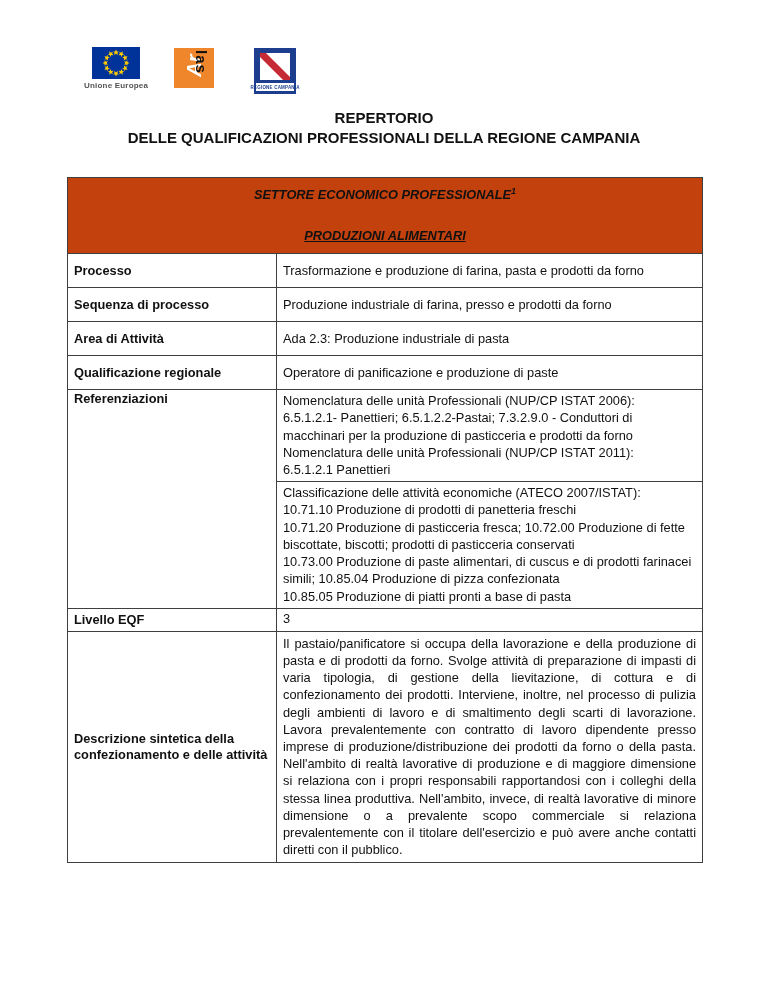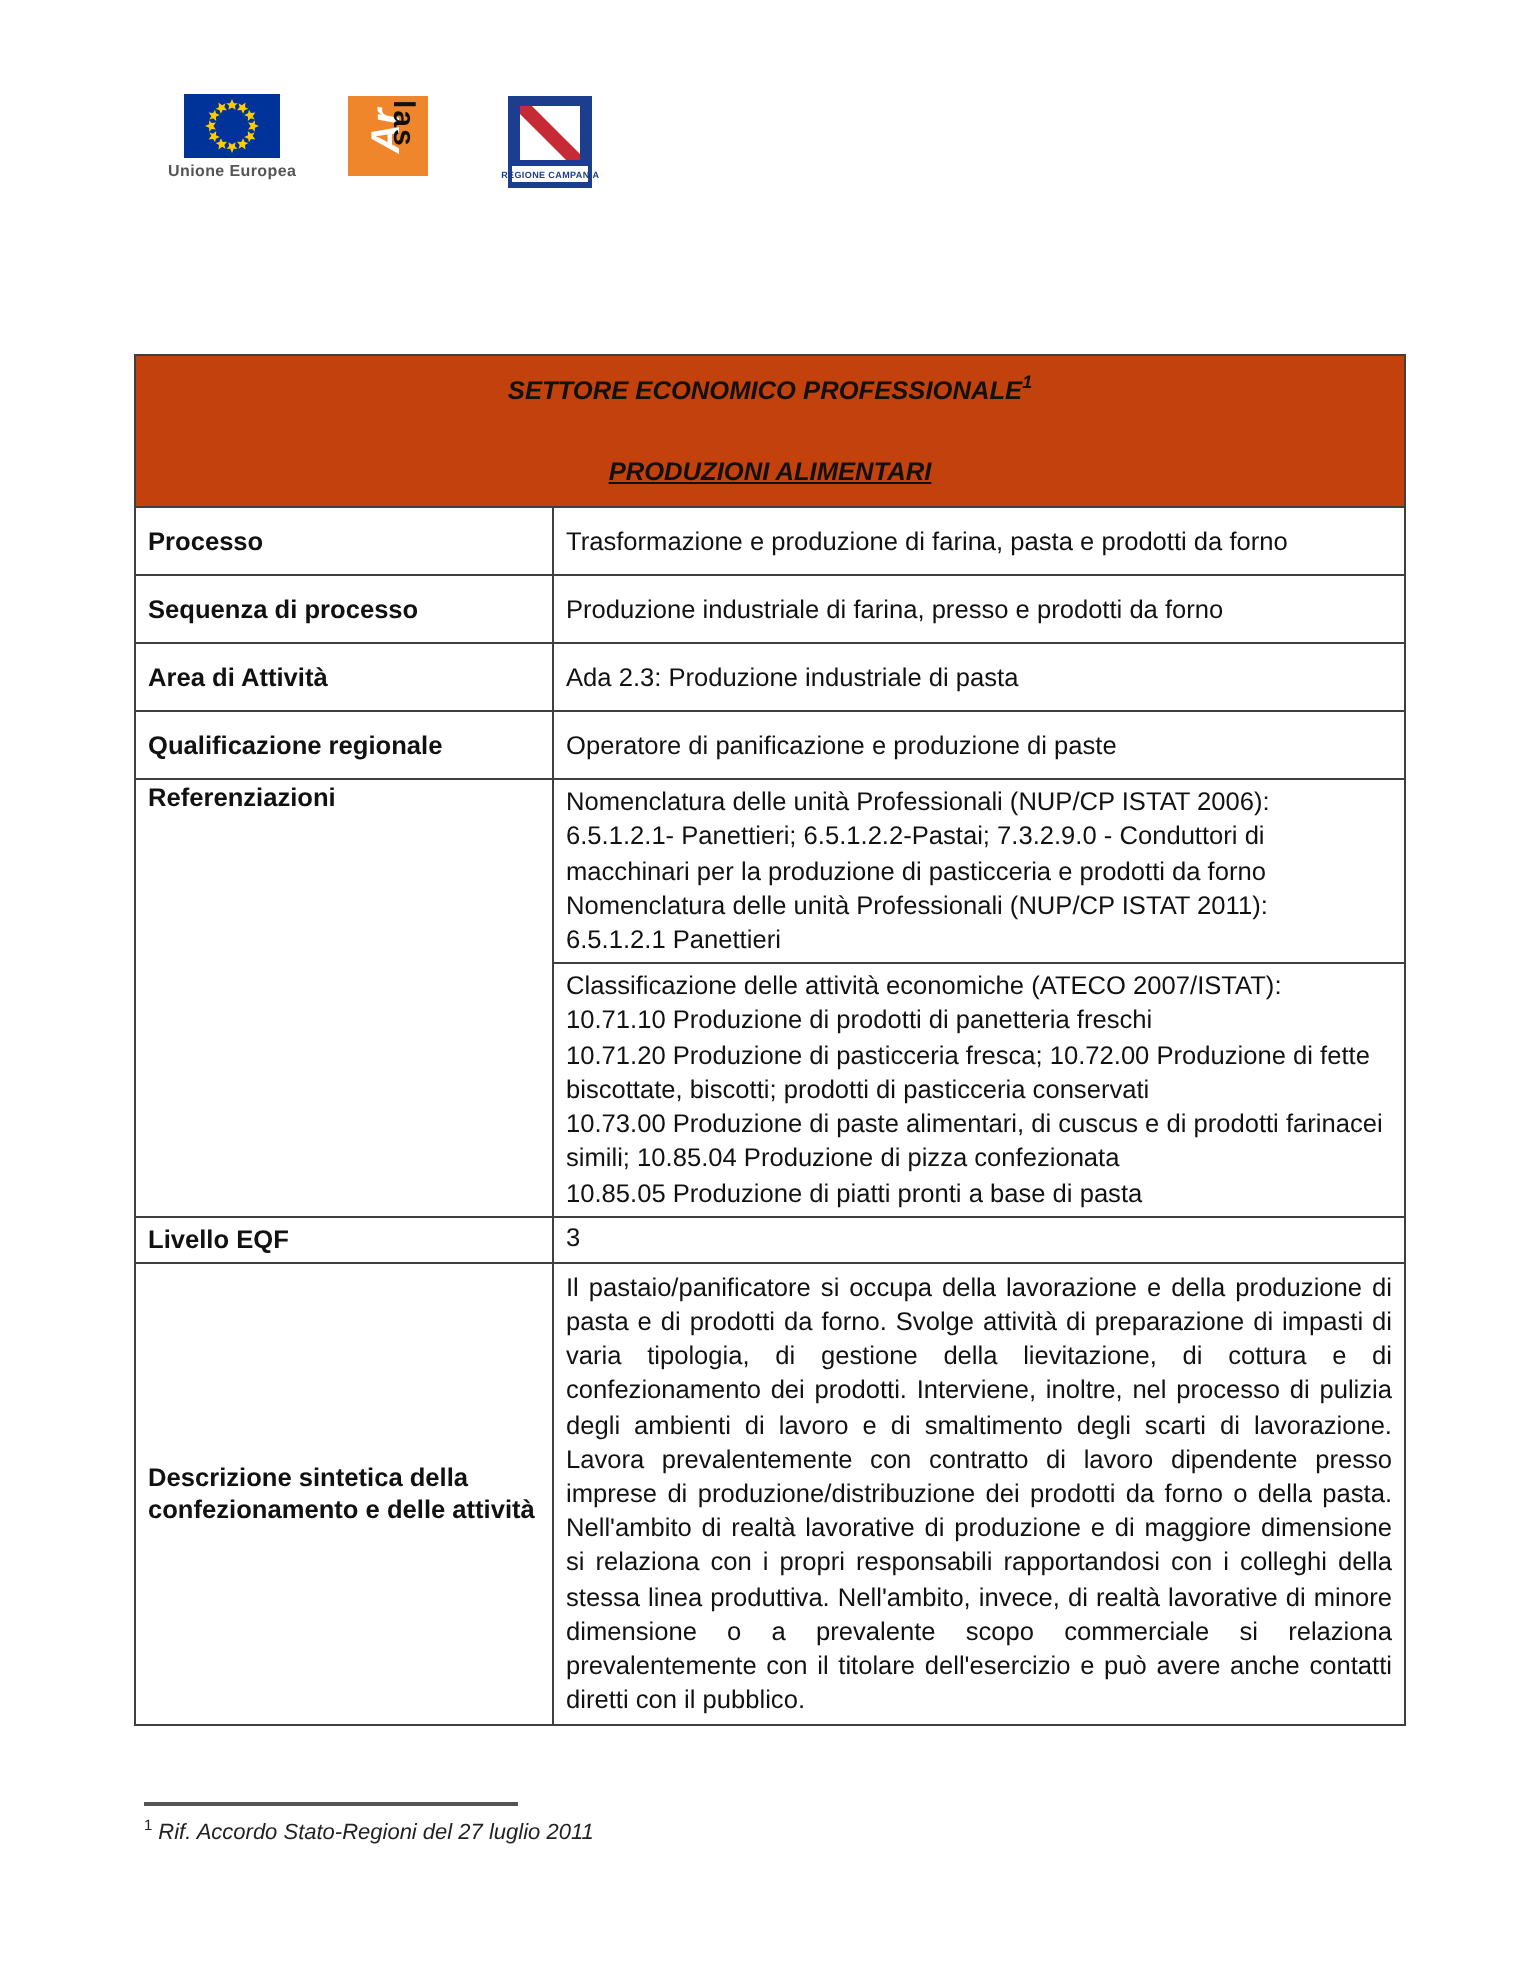--- a/index.html
+++ b/index.html
@@ -120,20 +120,24 @@
     <div class="camp-logo">
       <div class="camp-inner">
         <div class="camp-stripe"></div>
       </div>
       <div class="camp-band">
         <span class="camp-caption">REGIONE CAMPANIA</span>
       </div>
     </div>
   </div>
 
+  <div class="title">
+    <div>REPERTORIO</div>
+    <div>DELLE QUALIFICAZIONI PROFESSIONALI DELLA REGIONE CAMPANIA</div>
+  </div>
 
   <table class="doc-table">
     <colgroup>
         <col class="col-label">
         <col>
       </colgroup>
 
     <tbody>
         <tr>
       <td colspan="2" class="header-cell">
@@ -184,20 +188,14 @@
       <td class="eqf-value">3</td>
     </tr>
 
     <tr>
       <td class="label desc-label">Descrizione sintetica della confezionamento e delle attività</td>
       <td class="desc-cell">Il pastaio/panificatore si occupa della lavorazione e della produzione di pasta e di prodotti da forno. Svolge attività di preparazione di impasti di varia tipologia, di gestione della lievitazione, di cottura e di confezionamento dei prodotti. Interviene, inoltre, nel processo di pulizia degli ambienti di lavoro e di smaltimento degli scarti di lavorazione. Lavora prevalentemente con contratto di lavoro dipendente presso imprese di produzione/distribuzione dei prodotti da forno o della pasta. Nell'ambito di realtà lavorative di produzione e di maggiore dimensione si relaziona con i propri responsabili rapportandosi con i colleghi della stessa linea produttiva. Nell'ambito, invece, di realtà lavorative di minore dimensione o a prevalente scopo commerciale si relaziona prevalentemente con il titolare dell'esercizio e può avere anche contatti diretti con il pubblico.</td>
     </tr>
   </tbody>
     </table>
 
-  <div class="footnote">
-    <div class="footnote-rule"></div>
-    <div class="footnote-text">
-      <sup>1</sup><span>Rif. Accordo Stato-Regioni del 27 luglio 2011</span>
-    </div>
-  </div>
 
 </div>
 
 </body></html>

